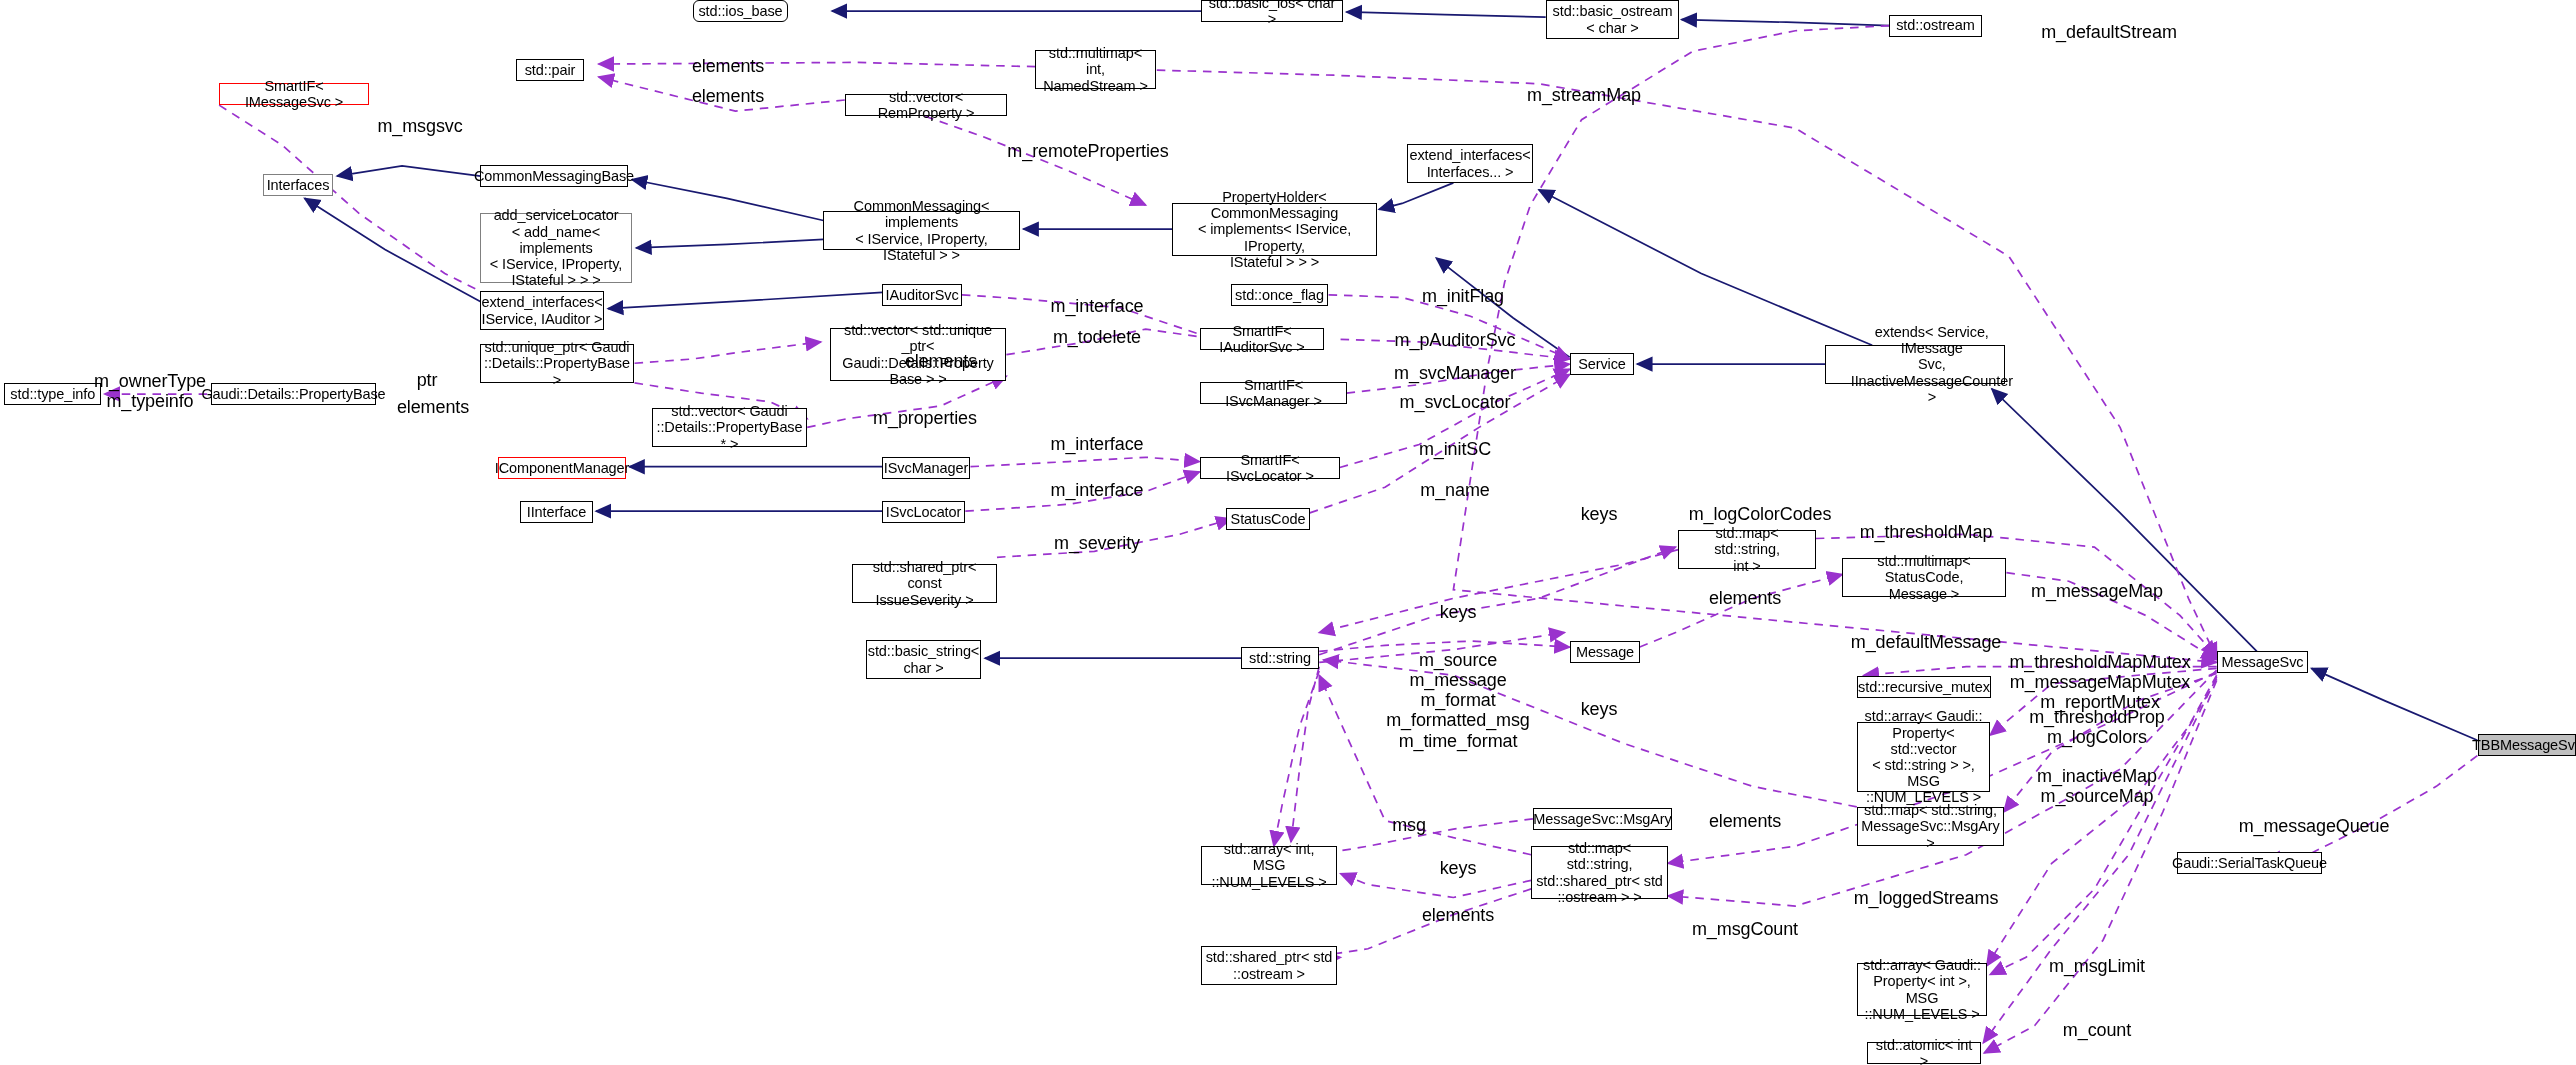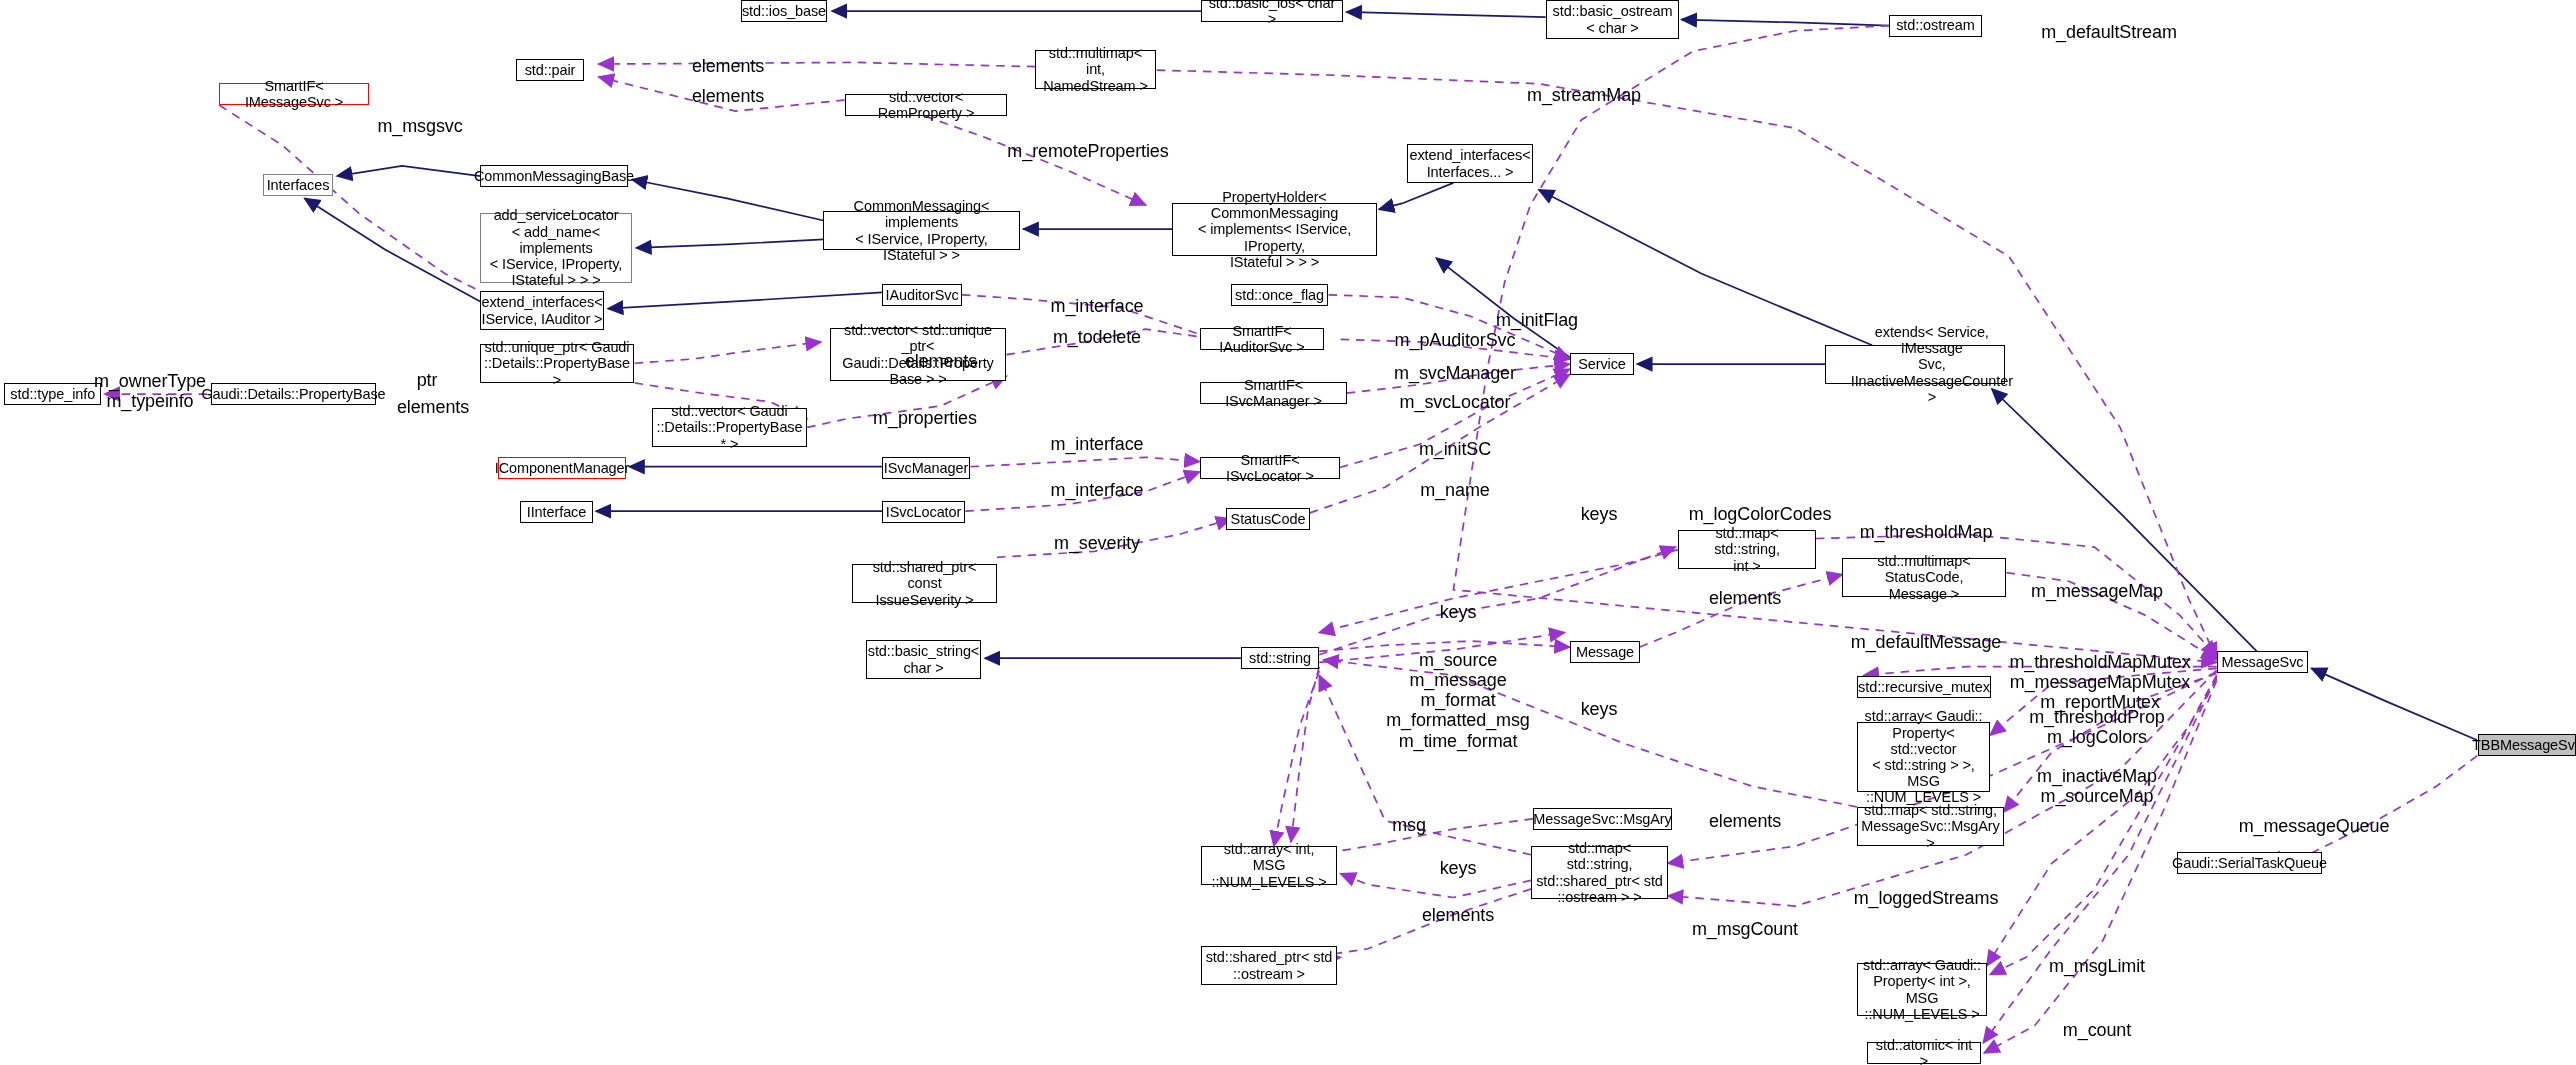--- a/index.html
+++ b/index.html
@@ -132,21 +132,21 @@
       <path d="M1543,785 L1520,850 L1500,940 L1490,990"></path>
       <path d="M1543,780 L1530,830 L1520,900 L1510,985"></path>
       <path d="M2593,794 L2520,920 L2450,1040 L2370,1120 L2328,1140"></path>
       <path d="M2593,796 L2530,950 L2460,1100 L2380,1200 L2321,1232"></path>
       <path d="M1543,775 L1700,760 L1830,740"></path>
       <path d="M1543,766 L1680,720 L1800,700 L1960,640"></path>
     </g>
   </svg>
 
   <div id="nodes-root">
-      <div class="node" style="left: 741px; top: 0px; width: 86px; height: 22px;">std::ios_base</div>
+      <div class="node" style="left: 693px; top: 0px; width: 95px; height: 22px; border-radius: 6px;">std::ios_base</div>
       <div class="node" style="left: 1201px; top: 0px; width: 142px; height: 22px;">std::basic_ios&lt; char &gt;</div>
       <div class="node" style="left: 1546px; top: 0px; width: 133px; height: 39px;">std::basic_ostream
 &lt; char &gt;</div>
       <div class="node" style="left: 1889px; top: 14.5px; width: 93px; height: 22px;">std::ostream</div>
       <div class="node" style="left: 516px; top: 59px; width: 68px; height: 22px;">std::pair</div>
       <div class="node" style="left: 1035px; top: 50px; width: 121px; height: 39px;">std::multimap&lt; int,
 NamedStream &gt;</div>
       <div class="node red" style="left: 219px; top: 83px; width: 150px; height: 22px;">SmartIF&lt; IMessageSvc &gt;</div>
       <div class="node" style="left: 845px; top: 94px; width: 162px; height: 22px;">std::vector&lt; RemProperty &gt;</div>
       <div class="node" style="left: 1407px; top: 144px; width: 126px; height: 39px;">extend_interfaces&lt;
@@ -220,21 +220,21 @@
       <div class="node" style="left: 1867px; top: 1042px; width: 114px; height: 22px;">std::atomic&lt; int &gt;</div>
     </div>
   <div id="labels-root">
       <div class="edge-label" style="left: 728px; top: 56px;">elements</div>
       <div class="edge-label" style="left: 728px; top: 86px;">elements</div>
       <div class="edge-label" style="left: 2109px; top: 22px;">m_defaultStream</div>
       <div class="edge-label" style="left: 420px; top: 116px;">m_msgsvc</div>
       <div class="edge-label" style="left: 1584px; top: 85px;">m_streamMap</div>
       <div class="edge-label" style="left: 1088px; top: 141px;">m_remoteProperties</div>
       <div class="edge-label" style="left: 1097px; top: 296px;">m_interface</div>
-      <div class="edge-label" style="left: 1537px; top: 286px; margin-top: 24px;">m_initFlag</div>
+      <div class="edge-label" style="left: 1463px; top: 286px;">m_initFlag</div>
       <div class="edge-label" style="left: 1097px; top: 327px;">m_todelete</div>
       <div class="edge-label" style="left: 1455px; top: 330px;">m_pAuditorSvc</div>
       <div class="edge-label" style="left: 1455px; top: 363px;">m_svcManager</div>
       <div class="edge-label" style="left: 427px; top: 370px;">ptr</div>
       <div class="edge-label" style="left: 941px; top: 351px;">elements</div>
       <div class="edge-label" style="left: 1455px; top: 392px;">m_svcLocator</div>
       <div class="edge-label" style="left: 150px; top: 371px;">m_ownerType
 m_typeinfo</div>
       <div class="edge-label" style="left: 433px; top: 397px;">elements</div>
       <div class="edge-label" style="left: 925px; top: 408px; text-align: center;">m_properties</div>

